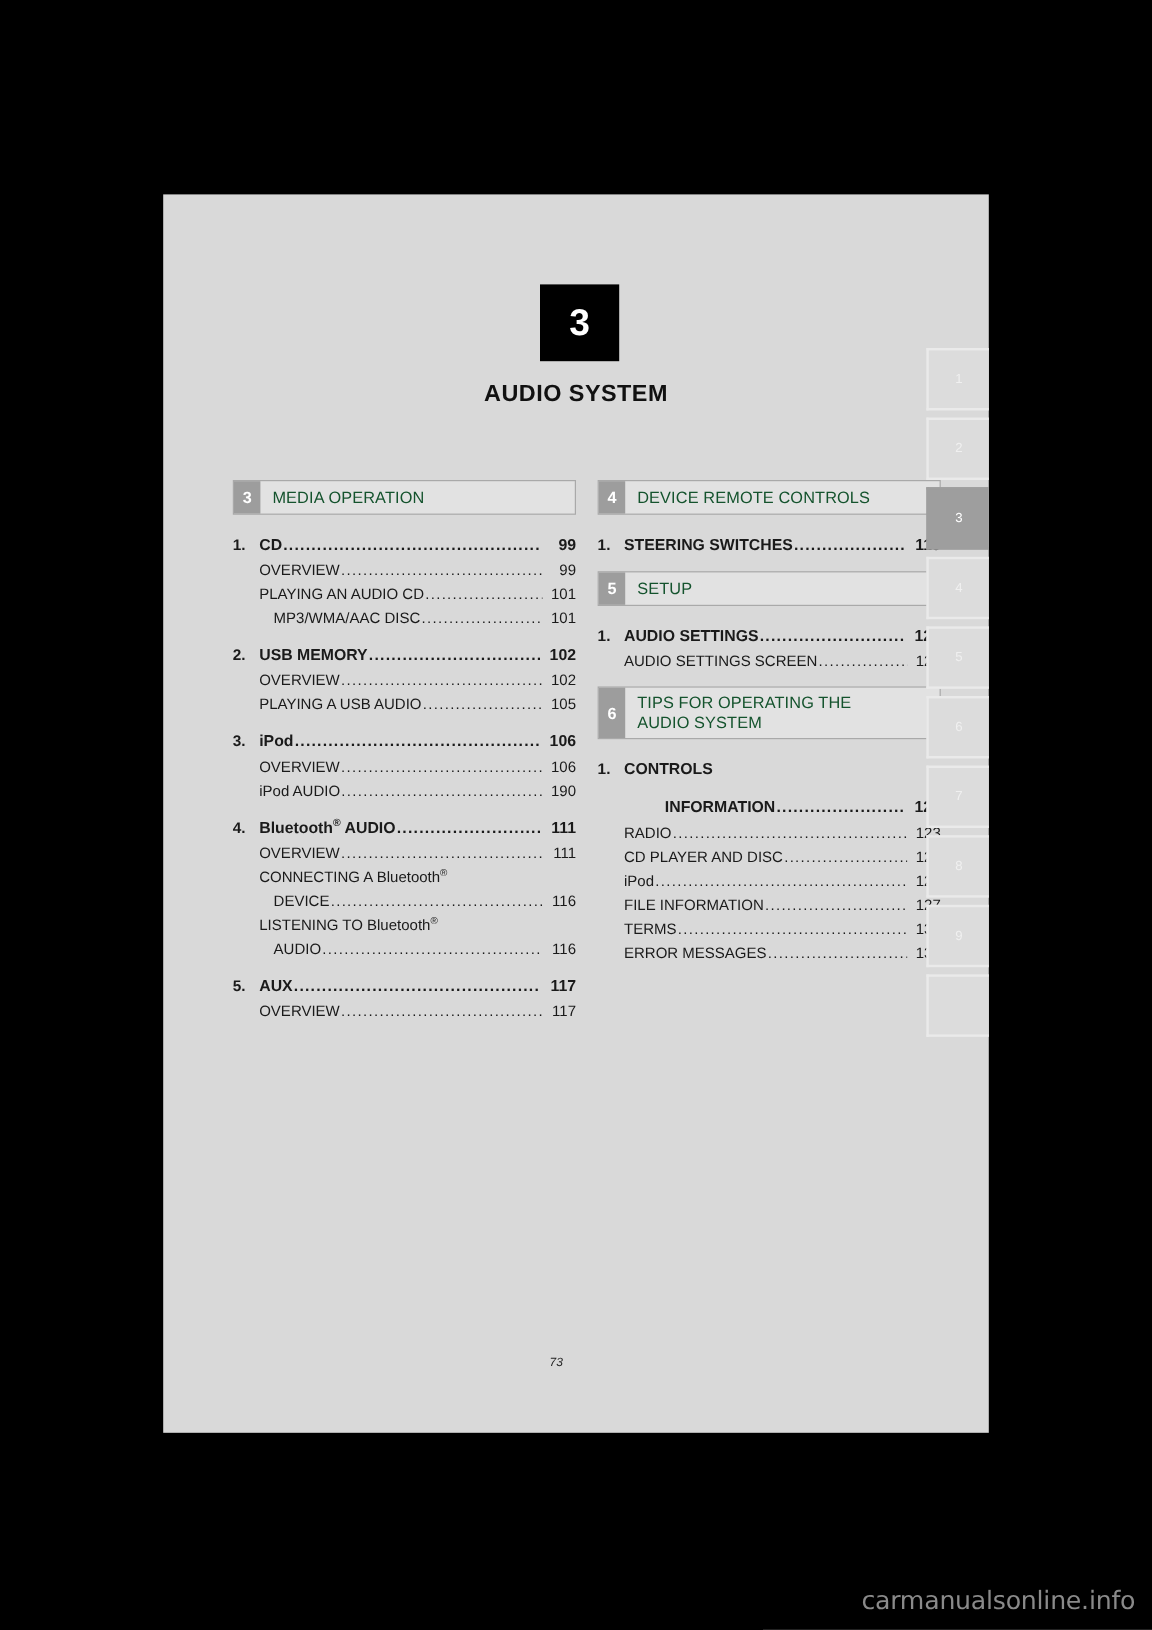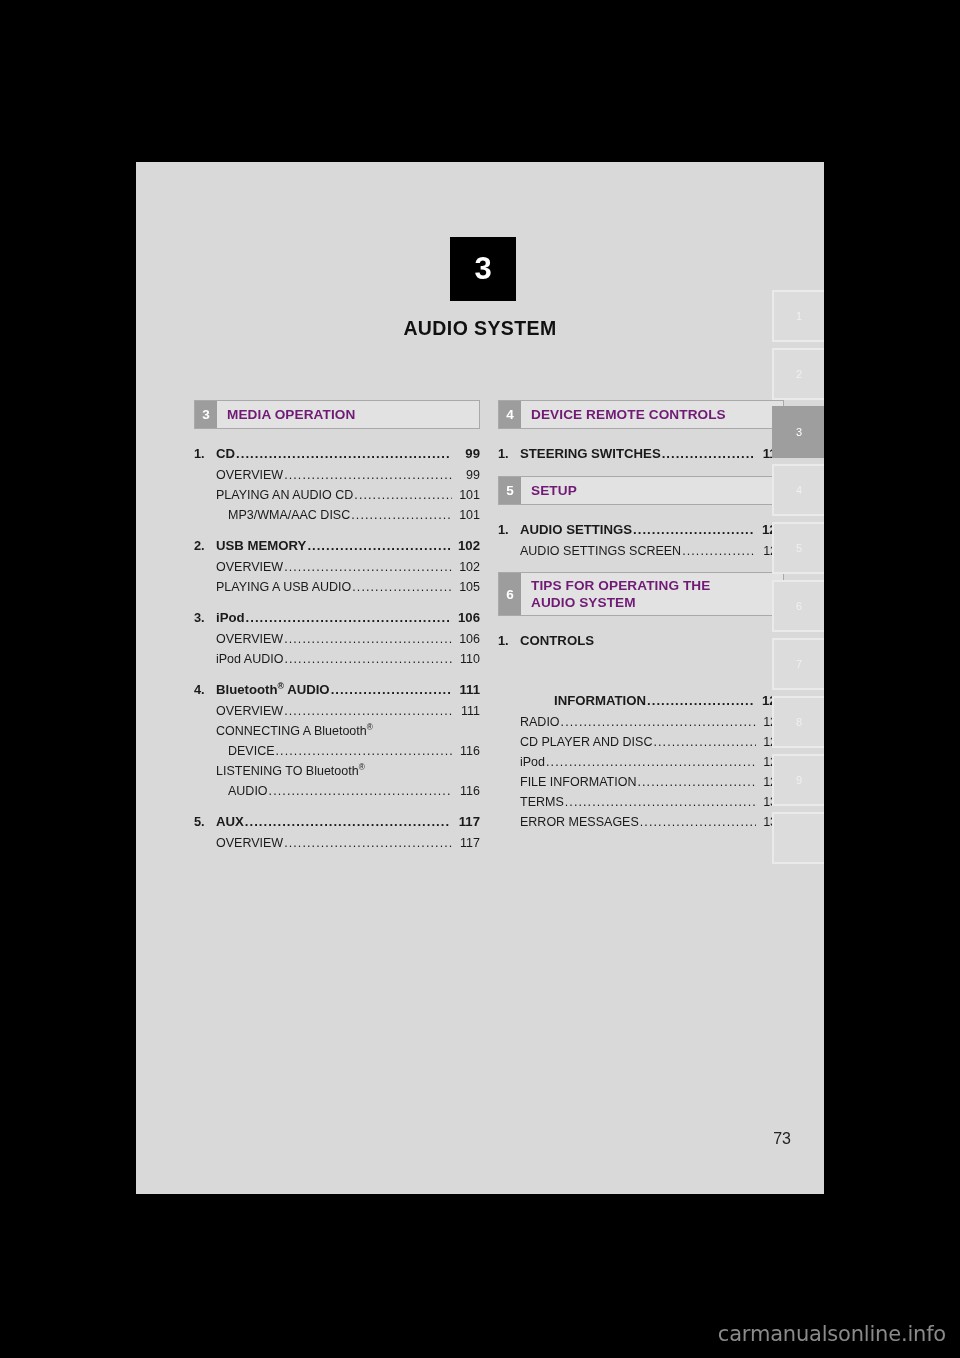--- a/index.html
+++ b/index.html
@@ -84,22 +84,22 @@
     flex: 0 0 22px;
     font-size: 13.5px;
     font-weight: bold;
     display: flex;
     align-items: center;
     justify-content: center;
   }
   .section-head .title {
     padding: 5px 0 5px 10px;
     font-size: 13.6px;
-    font-weight: bold;
-    color: #701a75;
+    font-weight: normal;
+    color: #14532d;
     line-height: 17px;
     letter-spacing: 0.1px;
   }
   .section-head.tall .title { padding-top: 4px; padding-bottom: 4px; }
 
   
   .toc-group { margin-bottom: 11px; }
 
   .toc-row {
     display: flex;
@@ -134,37 +134,38 @@
   .toc-row.lvl1 { font-weight: bold; font-size: 13.2px; line-height: 22px; }
   .toc-row.lvl1 .pg { font-weight: bold; min-width: 26px; }
   .toc-row.lvl1 .dots { letter-spacing: 1.0px; }
 
   
   .toc-row.lvl2 { padding-left: 22px; font-size: 12.5px; line-height: 20px; }
 
   
   .toc-row.cont { padding-left: 22px; justify-content: flex-end; }
   .toc-row.cont .lbl { padding-left: 12px; }
-  .toc-row.lvl1.cont .lbl { padding-left: 12px; margin-top: 28px; }
+  .toc-row.lvl1.cont .lbl { padding-left: 12px; }
 
   sup {
     font-size: 0.66em;
     vertical-align: super;
     line-height: 0;
   }
 
   
   #page-number {
     position: absolute;
     left: 0;
     top: 968px;
     width: 655px;
-    text-align: right;
-    font-size: 16px;
+    text-align: center;
+    font-size: 10px;
     color: #222222;
+    font-style: italic;
   }
 
   
   #tab-strip {
     position: absolute;
     left: 636px;   
     top: 128px;
     width: 52px;
   }
   .tab {
@@ -260,21 +261,21 @@
             <span class="pg">106</span>
           </div>
           <div class="toc-row lvl2">
             <span class="lbl"><span>OVERVIEW</span></span>
             <span class="dots">......................................................................</span>
             <span class="pg">106</span>
           </div>
           <div class="toc-row lvl2">
             <span class="lbl"><span>iPod AUDIO</span></span>
             <span class="dots">......................................................................</span>
-            <span class="pg">110</span>
+            <span class="pg">190</span>
           </div>
           <div class="toc-row lvl1" style="margin-top: 10px;">
             <span class="idx">4.</span>
             <span class="lbl"><span>Bluetooth</span><sup>®</sup><span> AUDIO</span></span>
             <span class="dots">......................................................................</span>
             <span class="pg">111</span>
           </div>
           <div class="toc-row lvl2">
             <span class="lbl"><span>OVERVIEW</span></span>
             <span class="dots">......................................................................</span>

